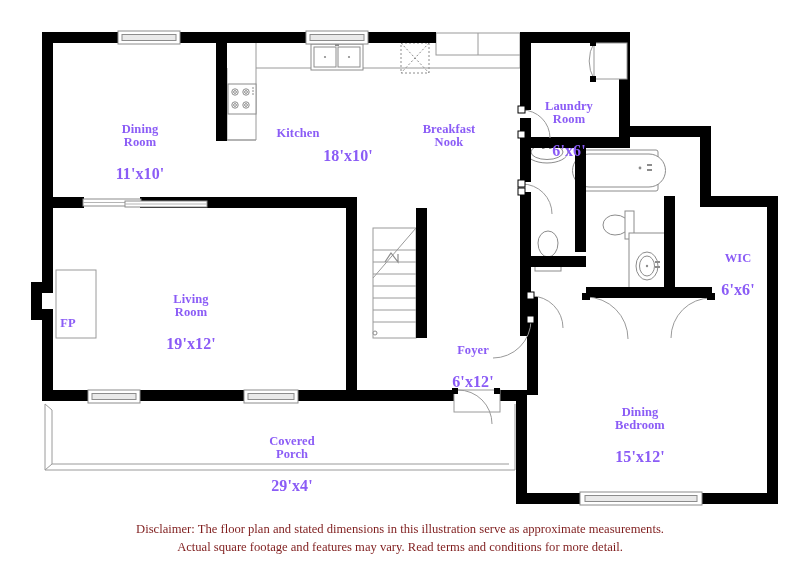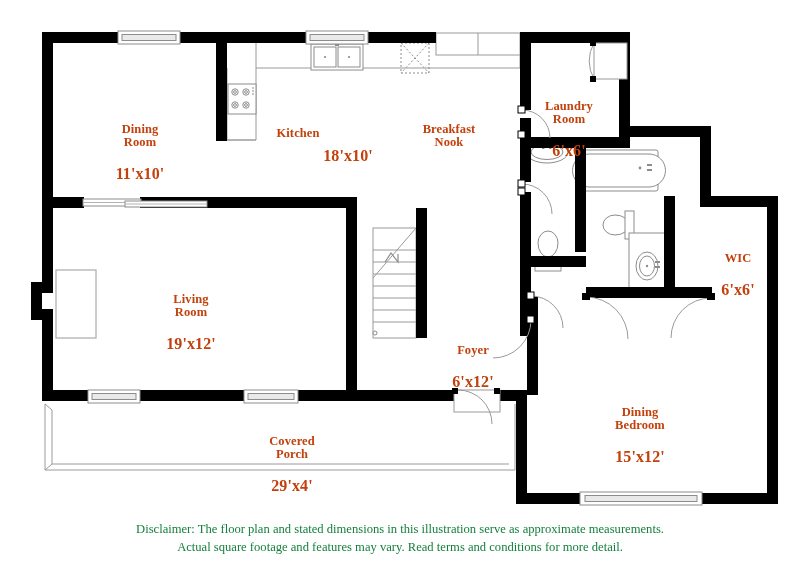--- a/index.html
+++ b/index.html
@@ -27,21 +27,21 @@
     top: 0;
     width: 800px;
     height: 581px;
     display: block;
   }
   .room-label {
     position: absolute;
     text-align: center;
     font-family: "Liberation Serif", "DejaVu Serif", serif;
     font-weight: bold;
-    color: #c2410c;
+    color: #8b5cf6;
     line-height: 1.05;
     white-space: pre-line;
     letter-spacing: 0.1px;
     pointer-events: none;
   }
   .rl-name {
     display: block;
     font-size: 12.5px;
     font-weight: bold;
   }
@@ -63,21 +63,21 @@
   .label-porch   { left: 230px; top: 418px; width: 124px; text-align: center; }
 
   #disclaimer {
     position: absolute;
     left: 0;
     top: 521px;
     width: 800px;
     text-align: center;
     font-family: "Liberation Serif", "DejaVu Serif", serif;
     font-size: 12.6px;
-    color: #15803d;
+    color: #7f1d1d;
     line-height: 1.42;
   }
   #disclaimer span { display: block; }
 </style>
 </head>
 <body>
 
 <div id="plan-root">
 
   <svg id="floorplan-svg" viewBox="0 0 800 581">
@@ -373,20 +373,23 @@
     <span class="rl-name">WIC</span>
     <span class="rl-dim">6'x6'</span>
   </div>
 
   <div class="room-label label-living">
     <span class="rl-name">Living
 Room</span>
     <span class="rl-dim">19'x12'</span>
   </div>
 
+  <div class="room-label label-fp">
+    <span class="rl-name">FP</span>
+  </div>
 
   <div class="room-label label-foyer">
     <span class="rl-name">Foyer</span>
     <span class="rl-dim">6'x12'</span>
   </div>
 
   <div class="room-label label-primary">
     <span class="rl-name">Dining
 Bedroom</span>
     <span class="rl-dim">15'x12'</span>

